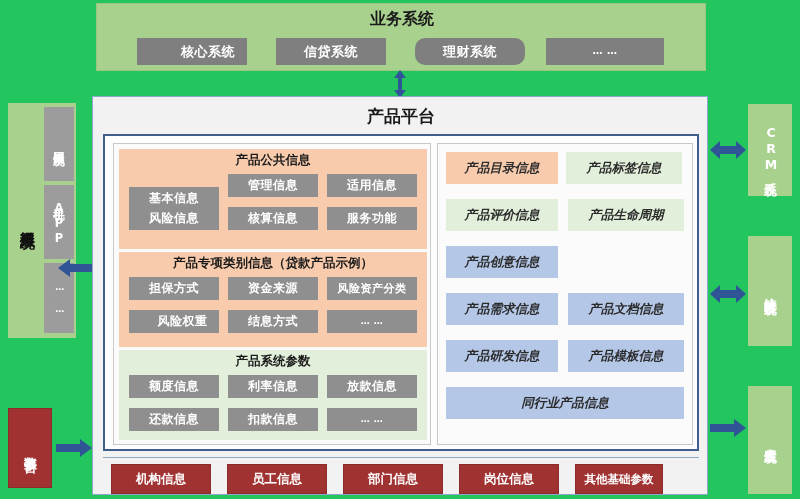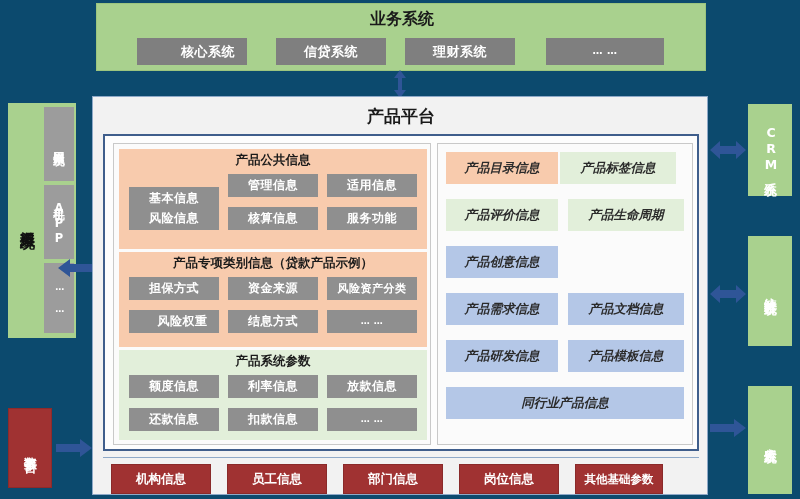--- a/index.html
+++ b/index.html
@@ -2,21 +2,21 @@
 <html><head>
 <meta charset="utf-8">
 <style>
   * { box-sizing: border-box; margin: 0; padding: 0; }
   html, body {
     width: 800px; height: 499px;
     background: #ffffff;
     font-family: "DejaVu Sans", "Liberation Sans", sans-serif;
     overflow: hidden;
   }
-  #stage { position: relative; width: 800px; height: 499px; background:#0c4a6e; }
+  #stage { position: relative; width: 800px; height: 499px; background:#22c55e; }
 
   
   .chip {
     position: absolute;
     display: flex; align-items: center; justify-content: center;
     text-align: center;
     line-height: 1.05;
     font-weight: bold;
     color: #ffffff;
     background: #7f7f7f;
@@ -132,21 +132,21 @@
 </style>
 </head>
 <body>
 
 <div id="stage">
 
   <div id="biz-panel">
     <div id="biz-title">业务系统</div>
     <div class="chip biz-chip" style="left:40px;width:110px;padding-left:32px;">核心系统</div>
     <div class="chip biz-chip" style="left:179px;width:110px;">信贷系统</div>
-    <div class="chip biz-chip" style="left:308px;width:110px;">理财系统</div>
+    <div class="chip biz-chip" style="left:318px;width:110px;border-radius:10px;">理财系统</div>
     <div class="chip biz-chip" style="left:449px;width:118px;font-size:10px;">… …</div>
   </div>
 
   <div class="arrow" style="left:392px;top:70px;">
     <svg width="16" height="28" viewBox="0 0 16 28">
       <path d="M8 0 L14 8 L10 8 L10 20 L14 20 L8 28 L2 20 L6 20 L6 8 L2 8 Z" fill="#2f5597"></path>
     </svg>
   </div>
 
   <div id="chan-panel">
@@ -222,21 +222,21 @@
           <div class="chip gchip" style="left:109px;top:25px;width:90px;">利率信息</div>
           <div class="chip gchip" style="left:208px;top:25px;width:90px;">放款信息</div>
           <div class="chip gchip" style="left:10px;top:58px;width:90px;">还款信息</div>
           <div class="chip gchip" style="left:109px;top:58px;width:90px;">扣款信息</div>
           <div class="chip gchip" style="left:208px;top:58px;width:90px;font-size:9px;">… …</div>
         </div>
       </div>
 
       <div id="col-right">
         <div class="rchip rc-orange" style="left:8px;top:8px;width:112px;">产品目录信息</div>
-        <div class="rchip rc-green" style="left:122px;top:8px;width:116px;">产品标签信息</div>
+        <div class="rchip rc-green" style="left:128px;top:8px;width:116px;">产品标签信息</div>
 
         <div class="rchip rc-green" style="left:8px;top:55px;width:112px;">产品评价信息</div>
         <div class="rchip rc-green" style="left:130px;top:55px;width:116px;">产品生命周期</div>
 
         <div class="rchip rc-blue" style="left:8px;top:102px;width:112px;">产品创意信息</div>
 
         <div class="rchip rc-blue" style="left:8px;top:149px;width:112px;">产品需求信息</div>
         <div class="rchip rc-blue" style="left:130px;top:149px;width:116px;">产品文档信息</div>
 
         <div class="rchip rc-blue" style="left:8px;top:196px;width:112px;">产品研发信息</div>

